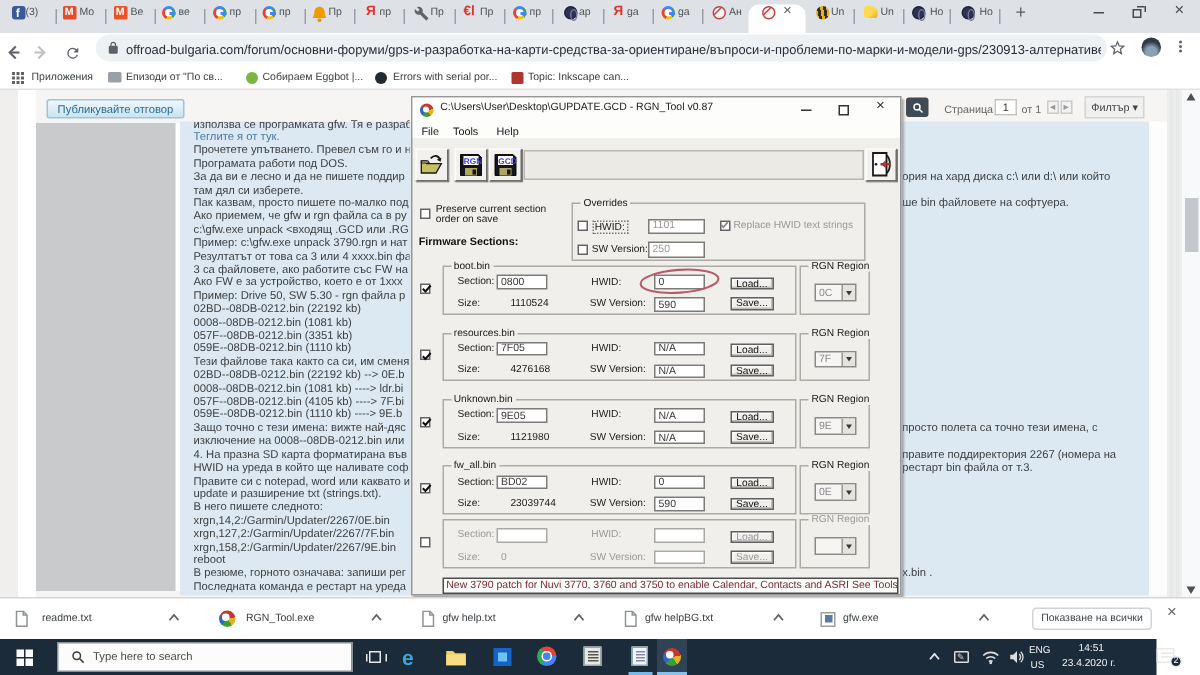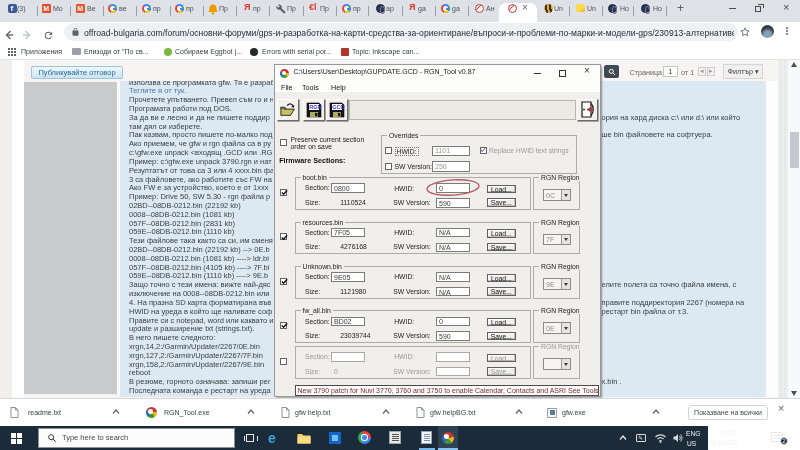--- a/index.html
+++ b/index.html
@@ -197,21 +197,21 @@
 <div>Пак казвам, просто пишете по-малко под</div>
 <div>Ако приемем, че gfw и rgn файла са в ру</div>
 <div>c:\gfw.exe unpack &lt;входящ .GCD или .RG</div>
 <div>Пример: c:\gfw.exe unpack 3790.rgn и нат</div>
 <div>Резултатът от това са 3 или 4 xxxx.bin фа</div>
 <div>3 са файловете, ако работите със FW на</div>
 <div>Ако FW е за устройство, което е от 1xxx</div>
 <div>Пример: Drive 50, SW 5.30 - rgn файла р</div>
 <div>02BD--08DB-0212.bin (22192 kb)</div>
 <div>0008--08DB-0212.bin (1081 kb)</div>
-<div>057F--08DB-0212.bin (2831 kb)</div>
+<div>057F--08DB-0212.bin (3351 kb)</div>
 <div>059E--08DB-0212.bin (1110 kb)</div>
 <div>Тези файлове така както са си, им сменя</div>
 <div>02BD--08DB-0212.bin (22192 kb) --&gt; 0E.b</div>
 <div>0008--08DB-0212.bin (1081 kb) ----&gt; ldr.bi</div>
 <div>057F--08DB-0212.bin (4105 kb) ----&gt; 7F.bi</div>
 <div>059E--08DB-0212.bin (1110 kb) ----&gt; 9E.b</div>
 <div>Защо точно с тези имена: вижте най-дяс</div>
 <div>изключение на 0008--08DB-0212.bin или</div>
 <div>4. На празна SD карта форматирана във</div>
 <div>HWID на уреда в който ще наливате соф</div>
@@ -222,21 +222,21 @@
 <div>xrgn,127,2:/Garmin/Updater/2267/7F.bin</div>
 <div>xrgn,158,2:/Garmin/Updater/2267/9E.bin</div>
 <div>reboot</div>
 <div>В резюме, горното означава: запиши рег</div>
 <div>Последната команда е рестарт на уреда</div>
     </div>
 
   <div class="abs" id="rtext" style="left:601.5px;top:18.6px;width:164px;height:318px;overflow:hidden;font-size:7.5px;line-height:8.81px;color:#3d4043;white-space:nowrap;">
       <div class="abs" style="top:35.2px;">ория на хард диска c:\ или d:\ или който</div>
 <div class="abs" style="top:52.9px;">ше bin файловете на софтуера.</div>
-<div class="abs" style="top:202.6px;">елите полета са точно файла имена, с</div>
+<div class="abs" style="top:202.6px;">просто полета са точно тези имена, с</div>
 <div class="abs" style="top:220.2px;">правите поддиректория 2267 (номера на</div>
 <div class="abs" style="top:229px;">рестарт bin файла от т.3.</div>
 <div class="abs" style="top:299.5px;">x.bin .</div>
     </div>
 
   <div class="abs" style="left:778px;top:0;width:10px;height:338px;background:repeating-linear-gradient(90deg,#eceeee 0 2px,#e7e9e9 2px 4px);"></div>
   <div class="abs" style="left:788px;top:0;width:12px;height:338px;background:#f8f9fa;"></div>
   <div class="abs" style="left:791px;top:2px;width:0;height:0;border-left:3.5px solid transparent;border-right:3.5px solid transparent;border-bottom:5px solid #505050;"></div>
   <div class="abs" style="left:790px;top:72px;width:9px;height:36px;background:#c4c7cb;"></div>
   <div class="abs" style="left:791px;top:331px;width:0;height:0;border-left:3.5px solid transparent;border-right:3.5px solid transparent;border-top:5px solid #505050;"></div>
@@ -479,21 +479,21 @@
       <div style="position:absolute;left:1.5px;top:1.5px;width:5px;height:5px;background:#5b7b9c;"></div>
     </div>
   <div class="abs" style="left:562px;top:9.5px;">gfw.exe</div>
   <svg class="abs" style="left:652px;top:10px;" width="8" height="5" viewBox="0 0 8 5">
       <path d="M1 4.5 L4 1 L7 4.5" stroke="#5f6368" stroke-width="1.2" fill="none"></path>
     </svg>
   <div class="abs" style="left:688px;top:6px;width:80px;height:15px;border:1px solid #d0d3d8;border-radius:3px;text-align:center;line-height:14px;color:#44474c;">Показване на всички</div>
   <div class="abs" style="left:778px;top:3px;font-size:11px;color:#5f6368;">×</div>
 </div>
 
-<div class="abs" id="taskbar" style="left:0;top:426px;width:708px;height:24px;background:#1c2b3a;">
+<div class="abs" id="taskbar" style="left:0;top:426px;width:771px;height:24px;background:#1c2b3a;">
 
   <div class="abs" style="left:11px;top:7px;width:5px;height:5px;background:#fdfdfd;box-shadow:6px 0 0 #fdfdfd,0 6px 0 #fdfdfd,6px 6px 0 #fdfdfd;"></div>
 
   <div class="abs" style="left:38px;top:2px;width:197px;height:20px;background:#fcfcfc;border:1px solid #8a9199;"></div>
   <svg class="abs" style="left:47px;top:7px;" width="10" height="10" viewBox="0 0 24 24">
       <path fill="none" stroke="#3a3a3a" stroke-width="2.4" d="M10 4a6 6 0 1 1 0 12 6 6 0 0 1 0-12zm4.5 10.5L21 21"></path>
     </svg>
   <div class="abs" style="left:62px;top:7px;font-size:7.5px;color:#4a4a4a;">Type here to search</div>
 
   <div class="abs" style="left:246px;top:8px;width:8px;height:8px;border:1px solid #e8e8e8;"></div>

